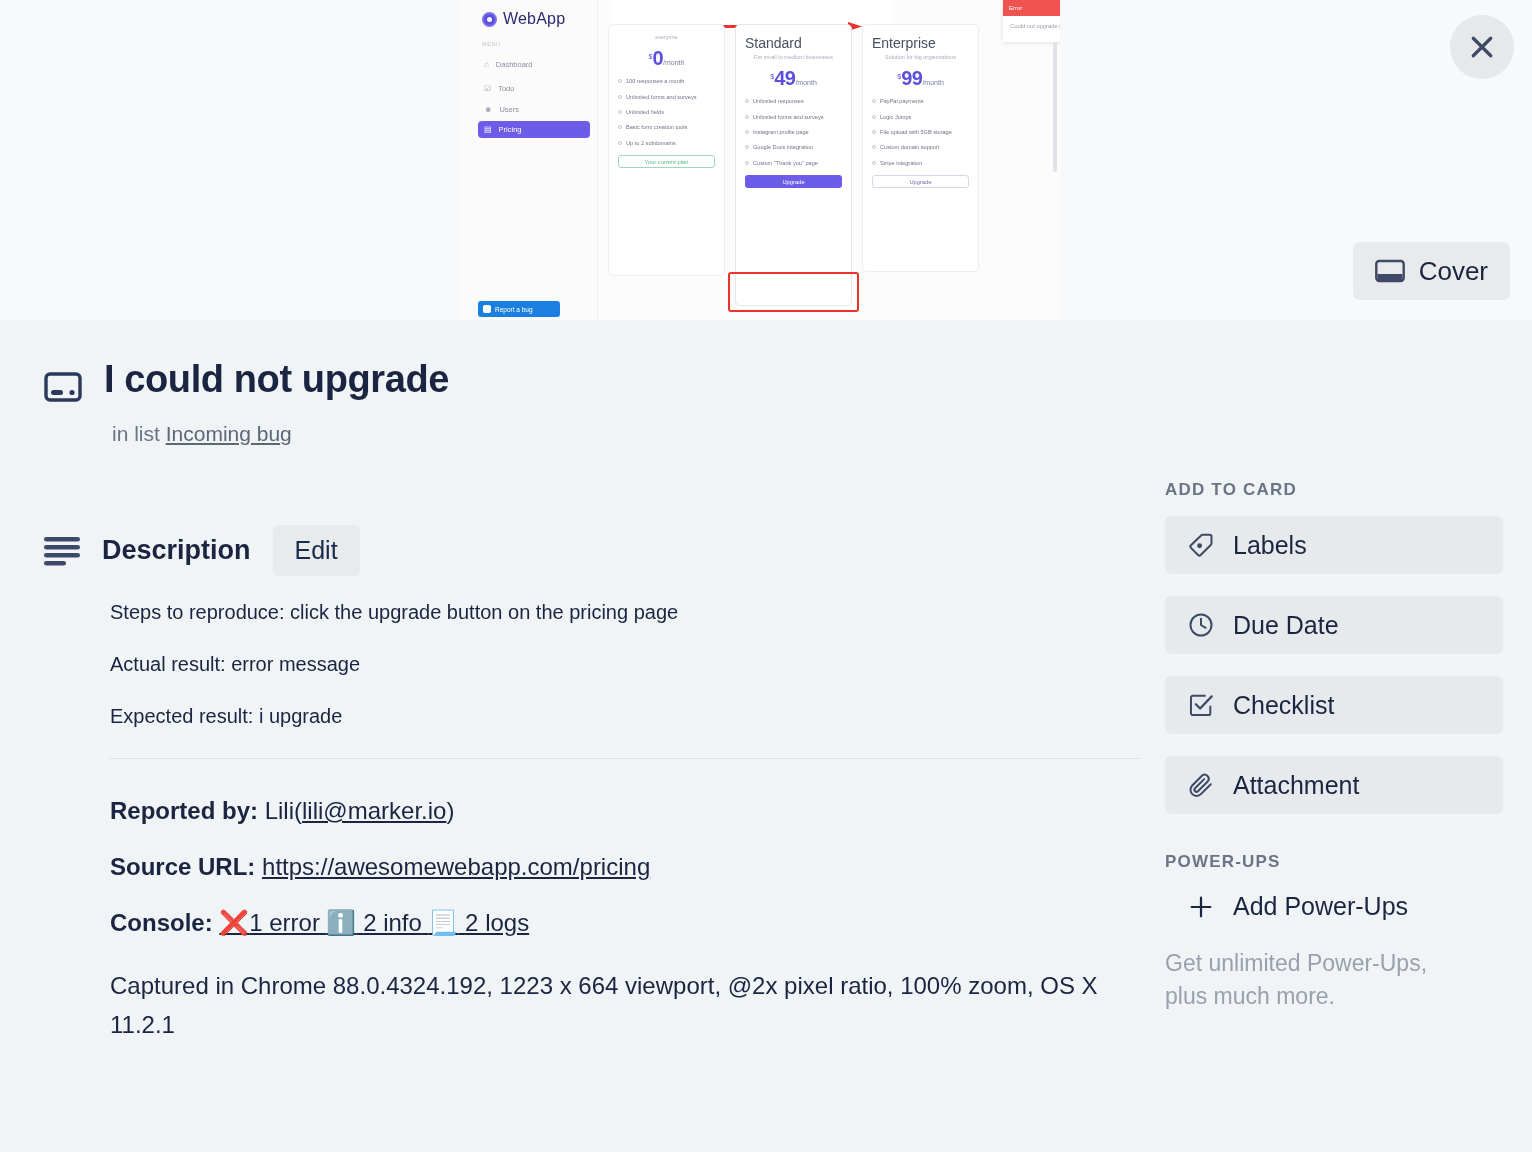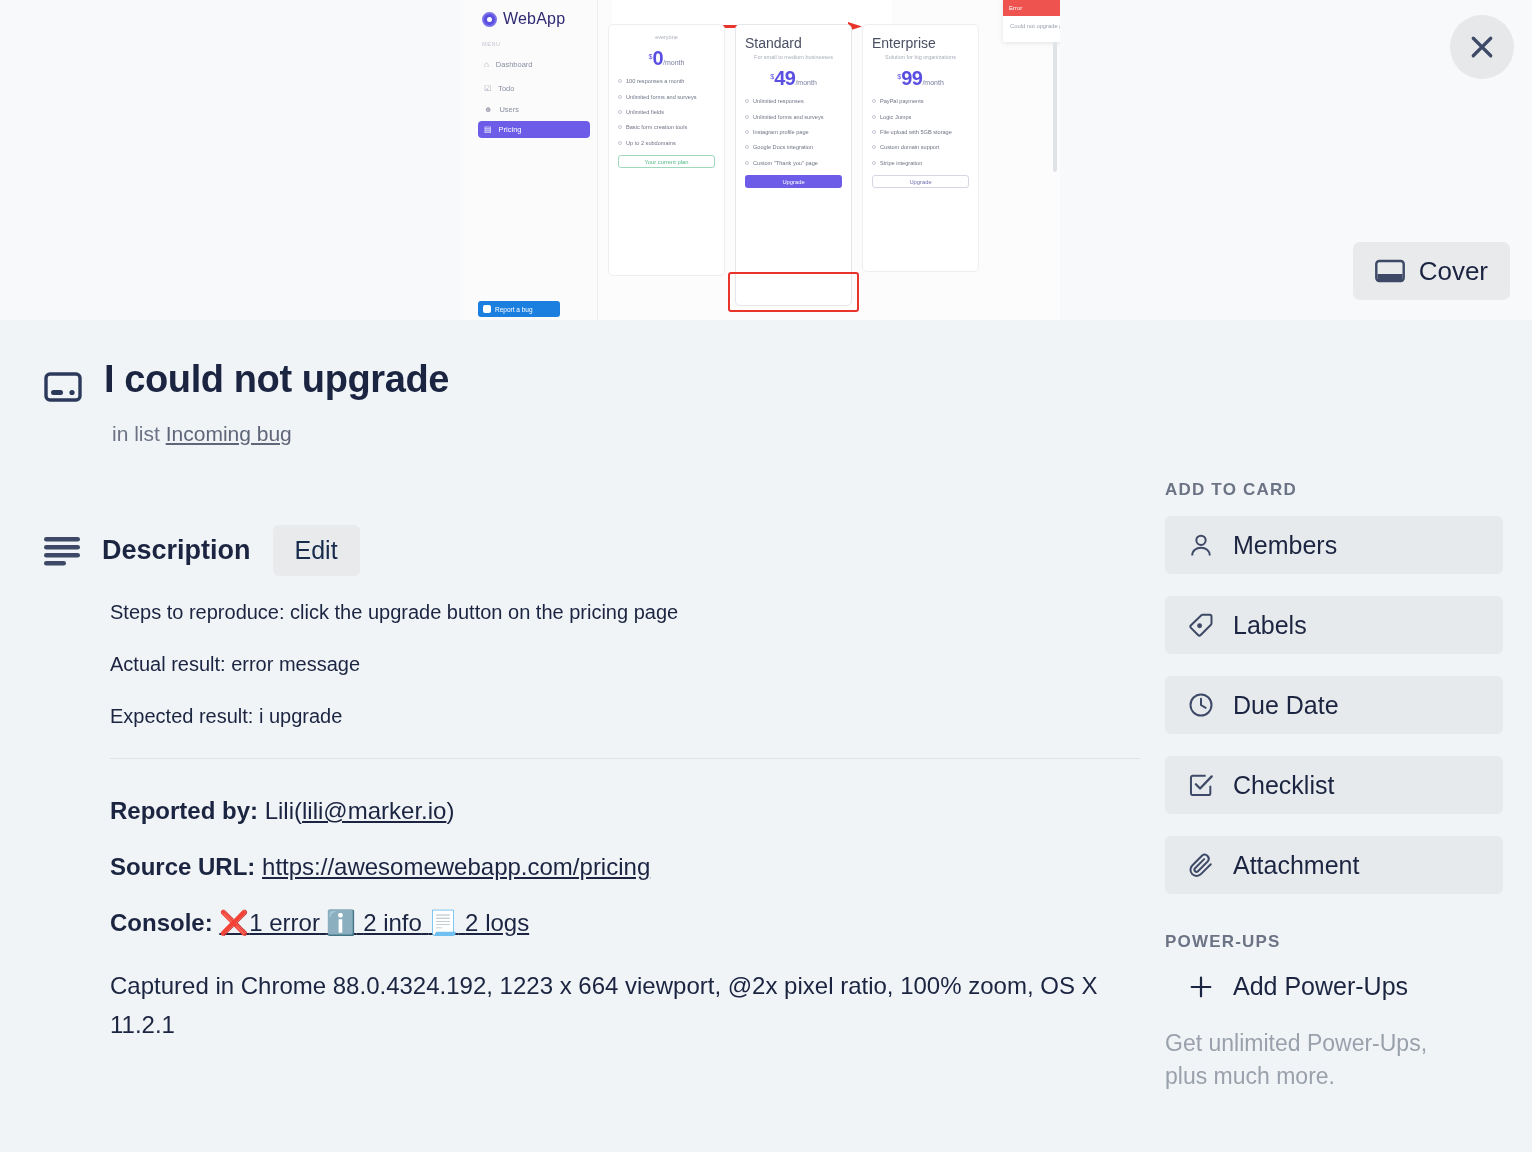--- a/index.html
+++ b/index.html
@@ -369,27 +369,20 @@
       <a href="#"><span>❌</span><span>1 error</span> <span>ℹ️</span> <span>2 info</span> <span>📃</span> <span>2 logs</span></a>
     </div>
 
 
     <div class="capture">Captured in Chrome 88.0.4324.192, 1223 x 664 viewport, @2x pixel ratio, 100% zoom, OS X 11.2.1</div>
   </div>
 
   <div class="side">
     <div class="side-head">ADD TO CARD</div>
 
-    <button class="side-btn">
-      <svg width="28" height="28" viewBox="0 0 24 24">
-        <circle cx="12" cy="8" r="4" fill="none" stroke="#3d4966" stroke-width="1.7"></circle>
-        <path d="M4.5 21 c0-4.2 3.4-6.6 7.5-6.6 s7.5 2.4 7.5 6.6" fill="none" stroke="#3d4966" stroke-width="1.7"></path>
-      </svg>
-      <span>Members</span>
-    </button>
 
     <button class="side-btn">
       <svg width="28" height="28" viewBox="0 0 24 24">
         <path d="M13.5 3.2 H19.4 a1.6 1.6 0 0 1 1.6 1.6 V10.6 a1.6 1.6 0 0 1 -.47 1.13 l-8.8 8.8 a1.6 1.6 0 0 1 -2.26 0 L3.4 14.5 a1.6 1.6 0 0 1 0 -2.26 l8.9 -8.6 a1.6 1.6 0 0 1 1.2 -.44 Z" fill="none" stroke="#3d4966" stroke-width="1.7"></path>
         <circle cx="10.8" cy="12.6" r="2.1" fill="#3d4966"></circle>
       </svg>
       <span>Labels</span>
     </button>
 
     <button class="side-btn">

